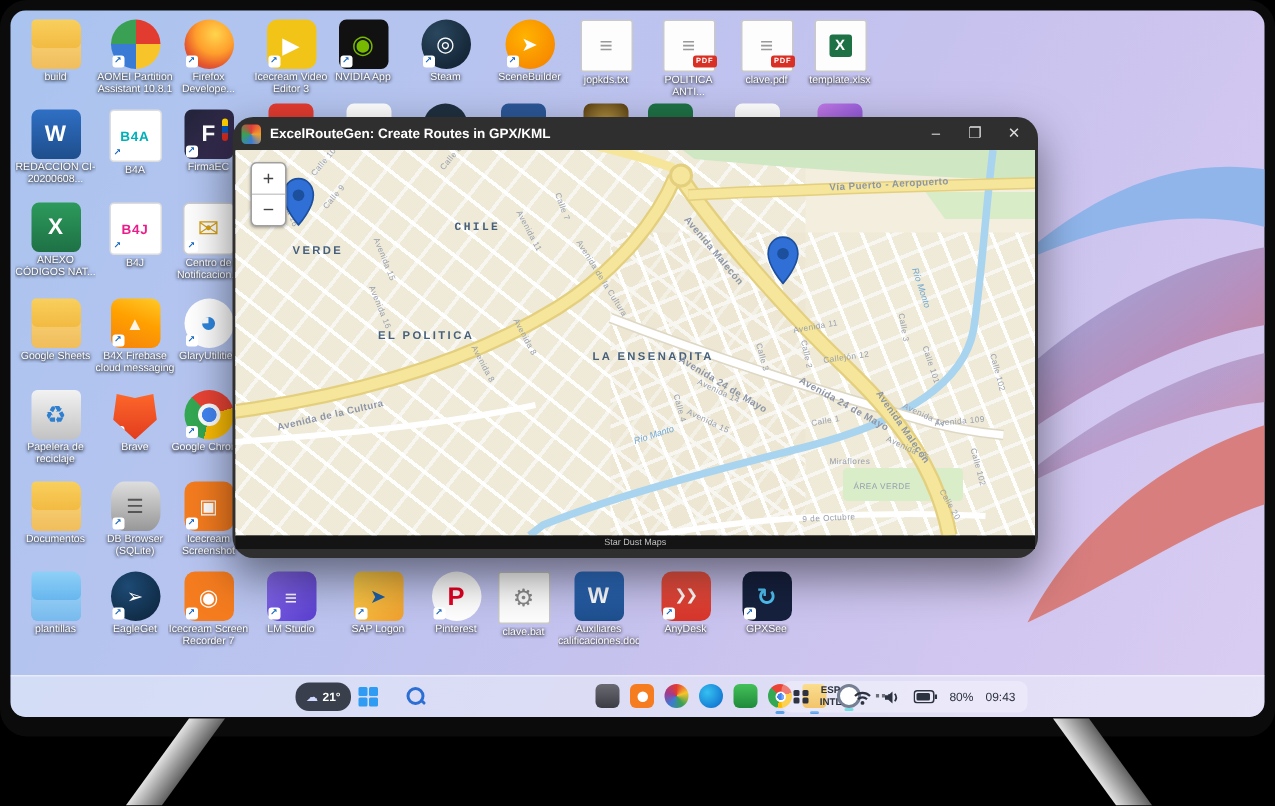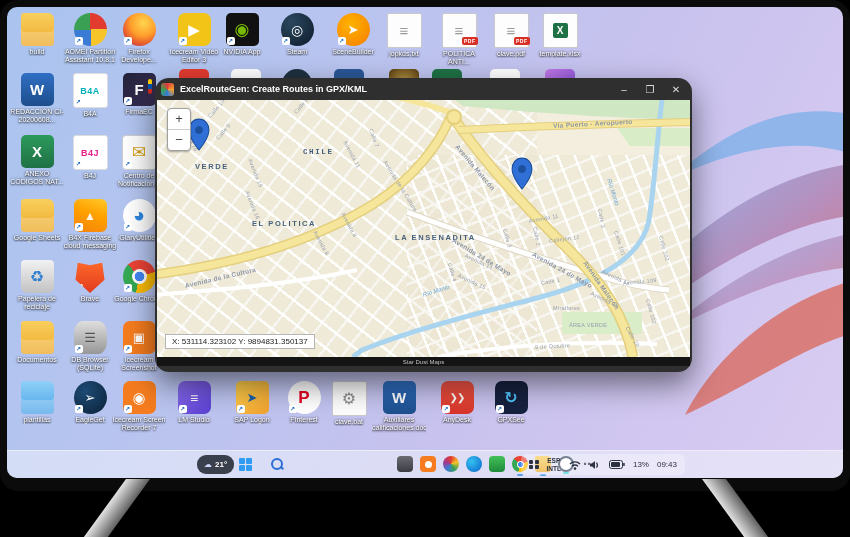--- a/index.html
+++ b/index.html
@@ -494,21 +494,20 @@
                   <circle cx="10" cy="11" r="3.5" fill="#1c4f9c"></circle>
                 </svg>
               </div>
             </div>
 
           <div class="zoomctl">
             <div class="zbtn">+</div>
             <div class="zbtn">−</div>
           </div>
 
-          <div class="coords">X: 531114.323102   Y: 9894831.350137</div>
         </div>
 
         <div class="attr">Star Dust Maps</div>
       </div>
 
       <div class="taskbar">
         <div class="tb-weather">
           <span class="cl">☁</span>
           <span>21°</span>
         </div>
@@ -567,21 +566,21 @@
           </svg>
           <svg width="12" height="10" viewBox="0 0 12 10">
             <path d="M1,3.5 h2.2 L6,1 v8 L3.2,6.5 H1 Z" fill="#2c3240"></path>
             <path d="M7.5,2.5 a4,4 0 0 1 0,5" stroke="#2c3240" fill="none" stroke-width="1.2"></path>
           </svg>
           <svg width="16" height="9" viewBox="0 0 16 9">
             <rect x="0.5" y="0.5" width="13" height="8" rx="2" stroke="#2c3240" fill="none"></rect>
             <rect x="2" y="2" width="9" height="5" rx="1" fill="#2c3240"></rect>
             <rect x="14.2" y="3" width="1.5" height="3" fill="#2c3240"></rect>
           </svg>
-          <span class="pct">13%</span>
+          <span class="pct">80%</span>
           <span class="clock">09:43</span>
         </div>
       </div>
 
     </div>
   </div>
   <div class="leg l"></div>
   <div class="leg r"></div>
 </div>
 

